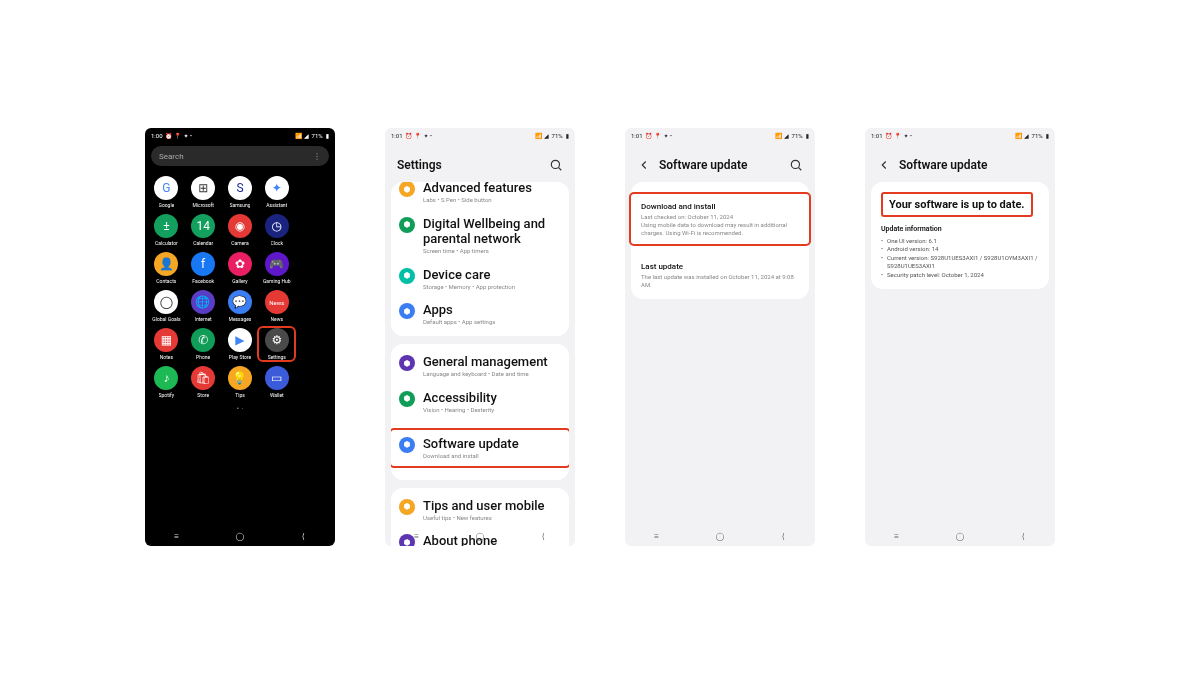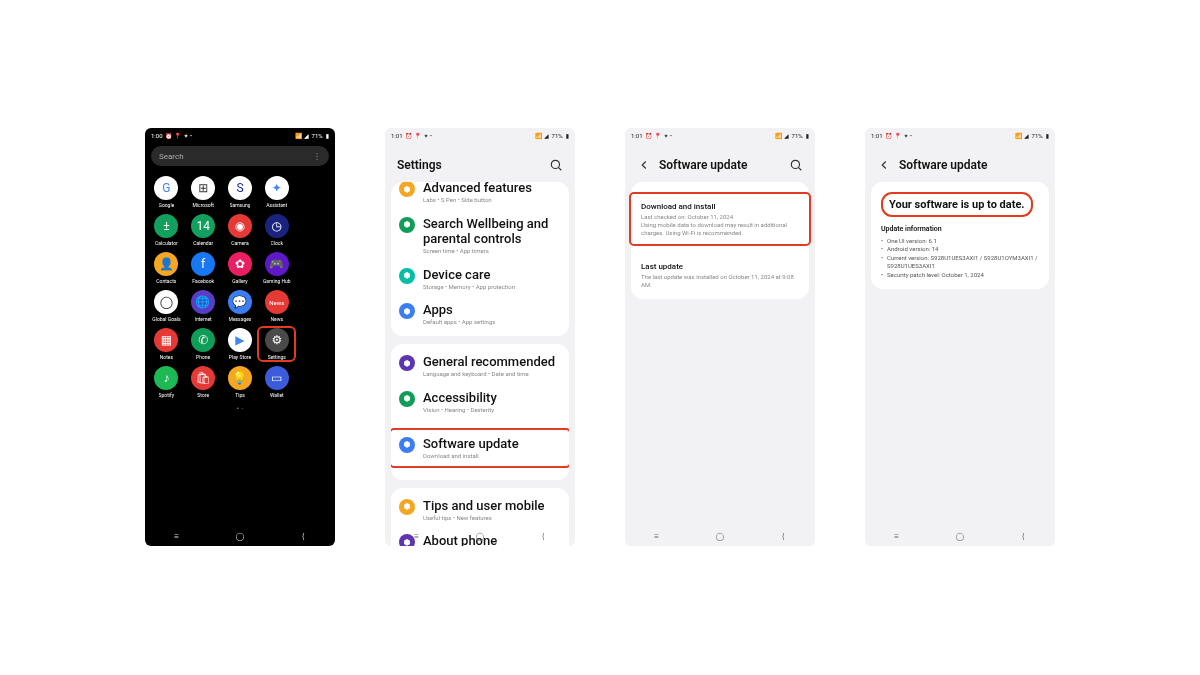--- a/index.html
+++ b/index.html
@@ -174,21 +174,21 @@
     margin: 0 6px;
     border-radius: 12px;
     padding: 10px 10px;
   }
   .uptodate-headline {
     font-size: 11px;
     font-weight: 700;
     color: #111;
     padding: 4px 6px;
     border: 2px solid #e23b1f;
-    border-radius: 11px;
+    border-radius: 3px;
     margin-bottom: 8px;
     display: inline-block;
   }
   .info-label { font-size: 7px; font-weight: 600; color: #111; margin-bottom: 4px; }
   .info-bullets { font-size: 6px; color: #555; line-height: 1.4; }
   .info-bullets li { list-style: none; padding-left: 6px; position: relative; }
   .info-bullets li::before { content: "•"; position: absolute; left: 0; }
 
   svg { display: block; }
 </style>
@@ -373,21 +373,21 @@
         <div class="settings-item" style="padding-top: 0px; margin-top: -6px;">
           <div class="settings-icon" style="background: rgb(245, 166, 35);">⬢</div>
           <div class="settings-text">
             <div class="settings-title">Advanced features</div>
             <div class="settings-sub">Labs • S Pen • Side button</div>
           </div>
         </div>
         <div class="settings-item">
           <div class="settings-icon" style="background: rgb(15, 157, 88);">⬢</div>
           <div class="settings-text">
-            <div class="settings-title">Search Wellbeing and parental controls</div>
+            <div class="settings-title">Digital Wellbeing and parental network</div>
             <div class="settings-sub">Screen time • App timers</div>
           </div>
         </div>
         <div class="settings-item">
           <div class="settings-icon" style="background: rgb(0, 191, 165);">⬢</div>
           <div class="settings-text">
             <div class="settings-title">Device care</div>
             <div class="settings-sub">Storage • Memory • App protection</div>
           </div>
         </div>
@@ -396,21 +396,21 @@
           <div class="settings-text">
             <div class="settings-title">Apps</div>
             <div class="settings-sub">Default apps • App settings</div>
           </div>
         </div>
       </div>
       <div class="settings-list" style="margin-top: 8px;">
         <div class="settings-item">
           <div class="settings-icon" style="background: rgb(94, 53, 177);">⬢</div>
           <div class="settings-text">
-            <div class="settings-title">General recommended</div>
+            <div class="settings-title">General management</div>
             <div class="settings-sub">Language and keyboard • Date and time</div>
           </div>
         </div>
         <div class="settings-item">
           <div class="settings-icon" style="background: rgb(15, 157, 88);">⬢</div>
           <div class="settings-text">
             <div class="settings-title">Accessibility</div>
             <div class="settings-sub">Vision • Hearing • Dexterity</div>
           </div>
         </div>

